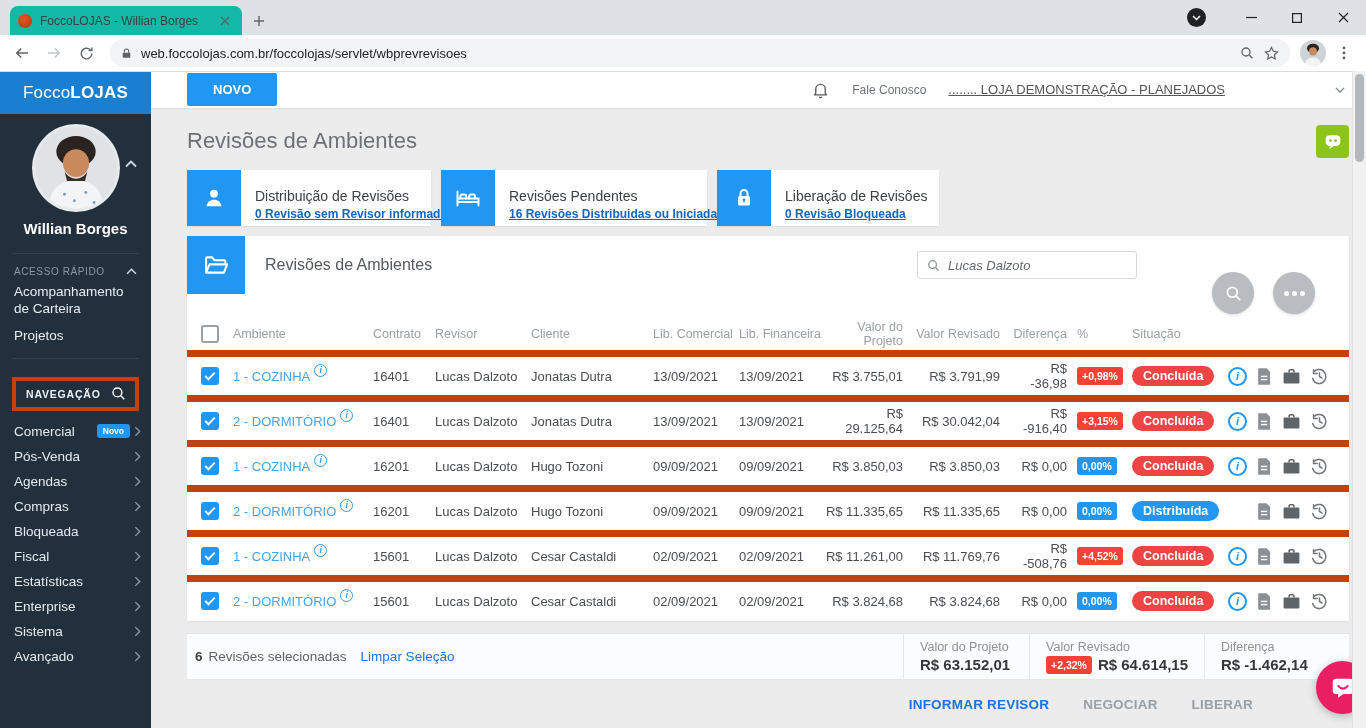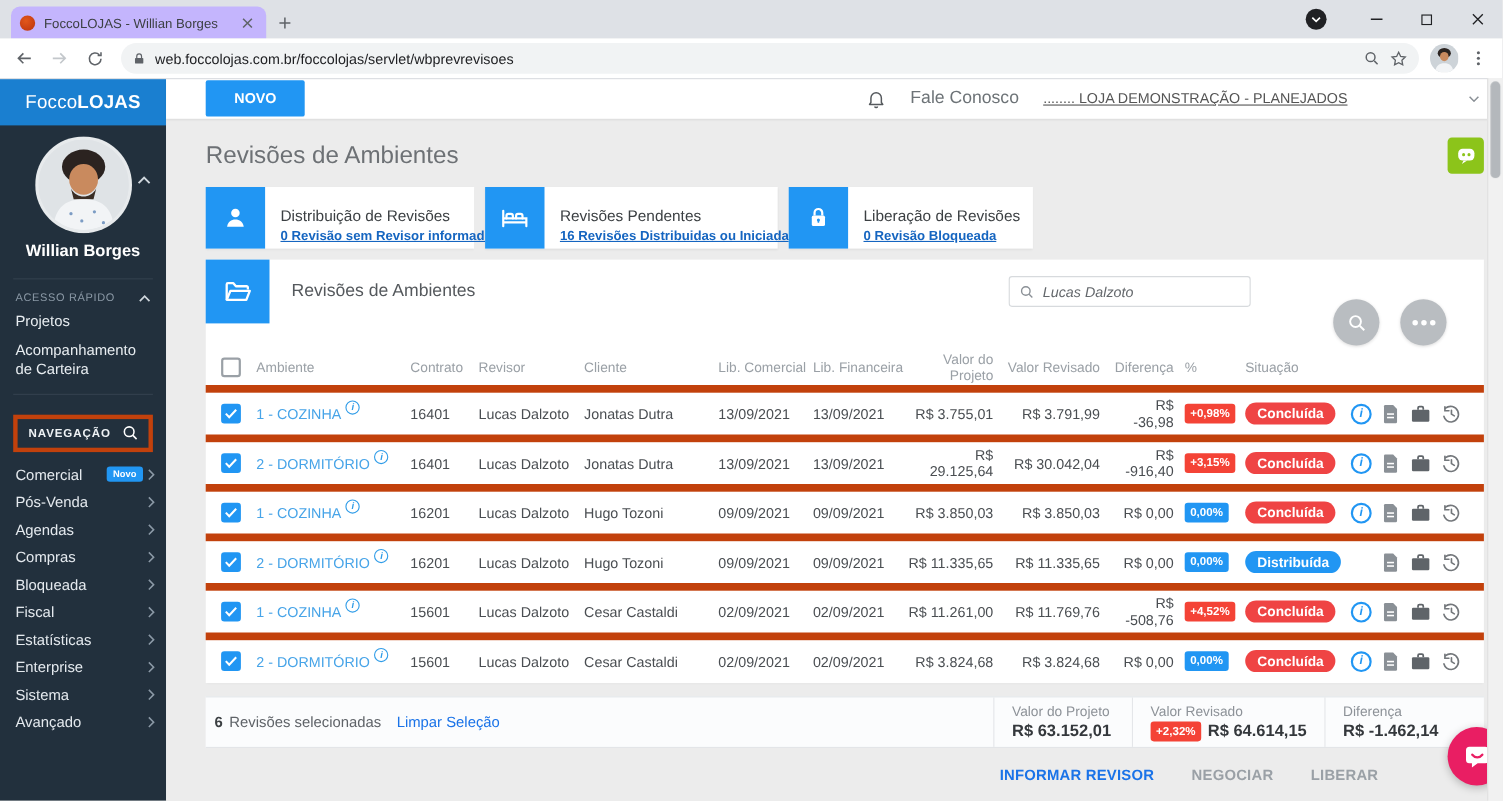--- a/index.html
+++ b/index.html
@@ -1,21 +1,21 @@
 <!DOCTYPE html>
 <html><head>
 <meta charset="utf-8">
 <style>
   * { margin:0; padding:0; box-sizing:border-box; }
   html,body { width:1366px; height:728px; overflow:hidden; font-family:"Liberation Sans", sans-serif; background:#ececec; }
   .clickable { cursor:pointer; }
 
   
   .tabstrip { height:35px; background:#dee1e6; display:flex; align-items:flex-end; position:relative; }
-  .tab { width:232px; height:29px; background:#c4b5fd; border-radius:8px 8px 0 0; margin-left:10px; display:flex; align-items:center; padding:0 8px; gap:8px; }
+  .tab { width:232px; height:29px; background:#14b8a6; border-radius:8px 8px 0 0; margin-left:10px; display:flex; align-items:center; padding:0 8px; gap:8px; }
   .favicon { width:14px; height:14px; border-radius:50%; background:radial-gradient(circle at 40% 35%, #e2571b 0%, #c63d12 70%); flex:none; }
   .tab-title { font-size:12px; color:#3c4043; white-space:nowrap; overflow:hidden; flex:1; }
   .tab-close, .newtab-btn { width:18px; height:18px; display:flex; align-items:center; justify-content:center; border-radius:50%; color:#5f6368; flex:none; }
   .newtab-btn { margin:0 0 5px 8px; }
   .win-controls { position:absolute; right:0; top:0; height:35px; display:flex; align-items:center; gap:0; }
   .media-chip { width:19px; height:19px; border-radius:50%; background:#202124; display:flex; align-items:center; justify-content:center; margin-right:22px; }
   .winbtn { width:46px; height:35px; display:flex; align-items:center; justify-content:center; color:#202124; }
 
   .addressbar { height:36px; background:#fff; display:flex; align-items:center; padding:0 8px; gap:4px; box-shadow:0 1px 0 #dadce0; position:relative; z-index:5; }
   .nav-ic { width:28px; height:28px; display:flex; align-items:center; justify-content:center; border-radius:50%; }
@@ -44,21 +44,21 @@
   .menu-item { display:flex; align-items:center; padding:5px 10px 5px 14px; font-size:13.5px; color:#e4e9ee; }
   .menu-item .lbl { flex:1; display:flex; align-items:center; gap:22px; }
   .mi-badge { background:#2196f3; color:#fff; font-size:8.5px; font-weight:bold; padding:2px 6px; border-radius:3px; }
   .mi-badge:empty { display:none; }
 
   
   .main { flex:1; display:flex; flex-direction:column; position:relative; background:#ececec; }
   .topbar { height:43px; background:#fff; display:flex; align-items:center; padding:0 48px 0 36px; gap:14px; box-shadow:0 1px 2px rgba(0,0,0,.08); position:relative; z-index:3; }
   .btn-novo { background:#2196f3; color:#fff; border:0; font-weight:bold; font-size:13px; padding:9px 26px; border-radius:2px; font-family:"Liberation Sans",sans-serif; }
   .top-right { margin-left:auto; display:flex; align-items:center; gap:22px; }
-  .fale { font-size:16px; color:#6d7377; }
+  .fale { font-size:12px; color:#6d7377; }
   .store-sel { font-size:13px; color:#555; display:flex; align-items:center; gap:110px;text-decoration:underline; }
 
   .content { flex:1; padding:0 44px 0 36px; position:relative; }
   .page-head { display:flex; align-items:center; margin-top:17px; height:32px; }
   .page-title { font-size:22px; color:#6d7175; font-weight:normal; }
   .bot-btn { margin-left:auto; width:33px; height:33px; background:#8cc41a; border-radius:4px; display:flex; align-items:center; justify-content:center; }
 
   .cards { display:flex; gap:10px; margin-top:13px; }
   .card { background:#fff; height:56px; display:flex; align-items:stretch; box-shadow:0 1px 2px rgba(0,0,0,.06); }
   .card-ic { width:54px; background:#2196f3; display:flex; align-items:center; justify-content:center; flex:none; }
@@ -233,22 +233,22 @@
       </div>
       <div class="user-name">Willian Borges</div>
     </div>
     <div class="sb-divider"></div>
     <div class="qa-head">
       <span>ACESSO RÁPIDO</span>
       <svg width="11" height="7" viewBox="0 0 12 8">
           <path d="M1 6.5L6 1.5l5 5" stroke="#cfd6dc" stroke-width="1.8" fill="none"></path>
         </svg>
     </div>
+    <div class="qa-link clickable">Acompanhamento de Carteira</div>
     <div class="qa-link clickable">Projetos</div>
-    <div class="qa-link clickable">Acompanhamento de Carteira</div>
     <div class="sb-divider"></div>
     <div class="nav-search">
       <input placeholder="NAVEGAÇÃO" style="">
       <svg style="margin-left:auto" width="17" height="17" viewBox="0 0 24 24">
           <circle cx="10.5" cy="10.5" r="6.2" stroke="#fff" stroke-width="2" fill="none"></circle>
           <path d="M15.3 15.3L20 20" stroke="#fff" stroke-width="2"></path>
         </svg>
     </div>
     <nav class="menu" id="menu">
       <div class="menu-item clickable">

